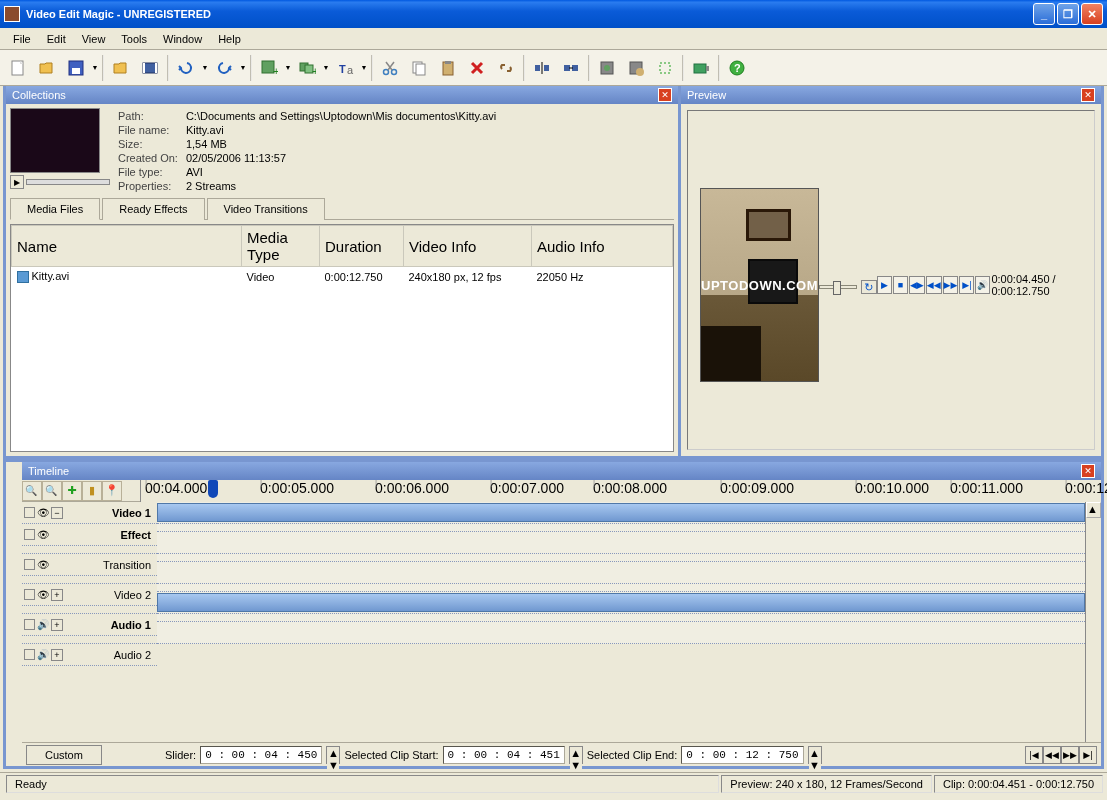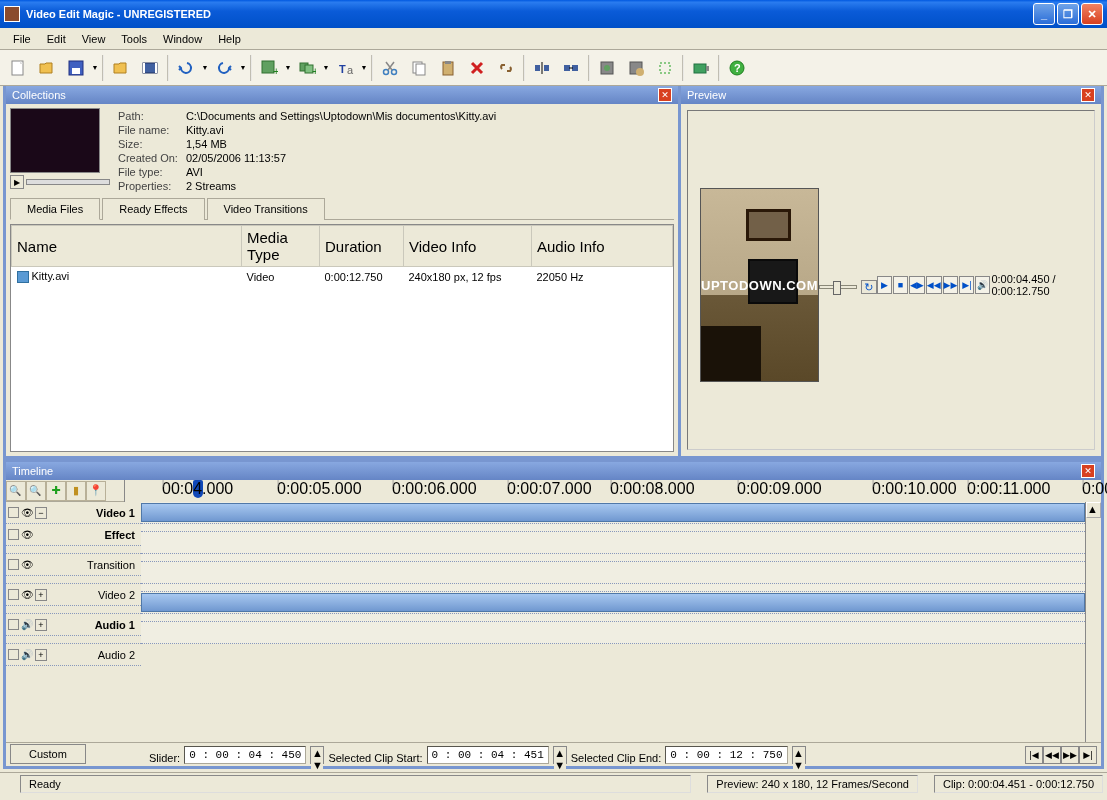--- a/index.html
+++ b/index.html
@@ -25,21 +25,21 @@
 .drop { width:8px; height:28px; display:flex; align-items:center; justify-content:center; font-size:7px; }
 
 
 .panel-header { height:18px; background:linear-gradient(to bottom,#88a8e0,#6585c5); color:#fff; font-size:11px; padding:2px 6px; display:flex; align-items:center; }
 .panel-close { margin-left:auto; width:14px; height:14px; background:#d84020; color:#fff; font-size:9px; display:flex; align-items:center; justify-content:center; border:1px solid #fff; }
 
 
 .workspace { display:flex; height:373px; border:3px solid #7896d0; border-top:none; background:#ece9d8; margin:0 3px; }
 .collections { flex:1; border-right:3px solid #7896d0; display:flex; flex-direction:column; }
 .preview { width:420px; display:flex; flex-direction:column; }
-.timeline-wrap { border:3px solid #7896d0; margin:3px; margin-top:0; background:#ece9d8; display:flex; flex-direction:column; height:310px;}
+.timeline-wrap { border:3px solid #7896d0; margin:3px; margin-top:0; background:#ece9d8; display:flex; flex-direction:column; height:310px;padding-left:16px;}
 
 
 .info-row { display:flex; padding:4px; }
 .thumb-area{width:100px;}
 .thumb { width:90px; height:65px; background:#1a0818; border:1px solid #888; }
 .thumb-ctrl { display:flex; align-items:center; margin-top:2px; }
 .thumb-play{width:14px;height:14px;border:1px solid #888;font-size:8px;display:flex;align-items:center;justify-content:center;}
 .thumb-slider{flex:1;height:6px;background:#ddd;border:1px solid #888;margin-left:2px;}
 .info-table { margin-left:6px; font-size:10px; }
 .info-table td { padding:0 6px 0 0; vertical-align:top; }
@@ -67,53 +67,53 @@
 .slider-thumb{position:absolute;top:-5px;width:8px;height:14px;background:#ece9d8;border:1px solid #666;}
 .slider-end{width:16px;height:14px;border:1px solid #888;margin-left:4px;display:flex;align-items:center;justify-content:center;color:#0050c8;}
 .prev-controls { display:flex; align-items:center; width:100%; }
 .pc-btn { width:20px; height:18px; border:1px solid #888; margin-right:1px; display:flex; align-items:center; justify-content:center; font-size:9px; color:#0050c8; background:#f4f2e8;}
 .prev-time { margin-left:auto; font-size:11px; }
 
 
 .tl-toolbar { height:22px; display:flex; align-items:center; border-bottom:1px solid #aca899; }
 .tl-tool { width:20px; height:20px; border:1px solid #b8b098; display:flex; align-items:center; justify-content:center; font-size:10px; }
 .tl-ruler { flex:1; height:22px; background:#ece9d8; border-left:1px solid #888; font-size:10px; display:flex; position:relative; }
-.tl-tick { position:absolute; font-size:16px; color:#000;margin-left:33px; }
+.tl-tick { position:absolute; font-size:14px; color:#000; }
 .tl-tick::before{content:"|";position:absolute;left:0;top:-2px;color:#888;font-size:8px;}
 .tl-playhead{position:absolute;top:0;width:10px;height:18px;background:#1048b8;border-radius:2px 2px 5px 5px;}
 .tl-body { flex:1; overflow:auto; display:flex; }
 .track-labels { width:135px; }
 .track-label { height:22px; display:flex; align-items:center; border-bottom:1px dotted #8898bc; padding-right:6px; font-size:11px; }
 .track-label.gap{height:8px;border-bottom:1px dotted #8898bc;}
 .track-label .ck{width:11px;height:11px;border:1px solid #888;margin:0 2px;}
 .track-label .eye{width:12px;font-size:10px;}
 .track-label .plusminus{width:12px;height:12px;border:1px solid #888;font-size:9px;display:flex;align-items:center;justify-content:center;margin:0 2px;}
 .track-label .name{flex:1;text-align:right;font-weight:normal;}
 .track-label.bold .name{font-weight:bold;}
 .track-area { flex:1; position:relative; }
 .track-row { height:22px; border-bottom:1px dotted #8898bc; background:#f0eee2; position:relative; }
 .track-row.gap{height:8px;}
 .clip-video { position:absolute; top:1px; bottom:1px; background:linear-gradient(to bottom,#a8c8f0,#7098d0); border:1px solid #5078a8; }
 .clip-effect { position:absolute; top:1px; bottom:1px; background:linear-gradient(to bottom,#a0e8d0,#78d8b8); border:1px solid #58a888; color:#000; font-size:10px; padding:1px 2px; }
 .clip-audio { position:absolute; top:1px; bottom:1px; background:linear-gradient(to bottom,#a8c8f0,#7098d0); border:1px solid #5078a8; }
 .vscroll{width:16px;background:#ece9d8;border-left:1px solid #888;}
 .scroll-up{height:16px;background:#ece9d8;border:1px outset #fff;}
 
-.tl-bottombar { height:24px; display:flex; align-items:flex-end; padding:2px 4px; border-top:1px solid #aca899; gap:4px; }
+.tl-bottombar { height:24px; display:flex; align-items:center; padding:2px 4px; border-top:1px solid #aca899; gap:4px; }
 .tl-bottombar label{font-size:11px;}
 .tl-field { height:18px; border:1px inset #aca899; background:#fff; padding:1px 4px; font-family:'Courier New',monospace; font-size:11px; display:inline-flex; align-items:center; }
 .custom-btn{height:20px;border:1px solid #888;padding:2px 18px;background:#ece9d8;margin-right:auto;}
 .spin{width:14px;height:18px;border:1px solid #888;font-size:7px;display:flex;flex-direction:column;}
 .spin div{flex:1;display:flex;align-items:center;justify-content:center;background:#ece9d8;}
 .nav-btns{display:flex;margin-left:auto;}
 .nav-btn{width:18px;height:18px;border:1px solid #888;background:#ece9d8;display:flex;align-items:center;justify-content:center;font-size:9px;}
 
 
 .statusbar { height:22px; background:#ece9d8; border-top:1px solid #aca899; display:flex; align-items:center; padding:0 4px; font-size:11px; }
-.status-cell { border:1px inset #ddd; padding:2px 8px; margin-left:16px; }
+.status-cell { border:1px inset #ddd; padding:2px 8px; margin-left:2px; }
 .status-cell.first{flex:1;border:1px inset #ddd;}
 
 svg{display:block;}
 </style>
 </head>
 <body>
 
 <div class="titlebar">
   <div class="titlebar-icon"></div>
   <div class="titlebar-text">Video Edit Magic - UNREGISTERED</div>

